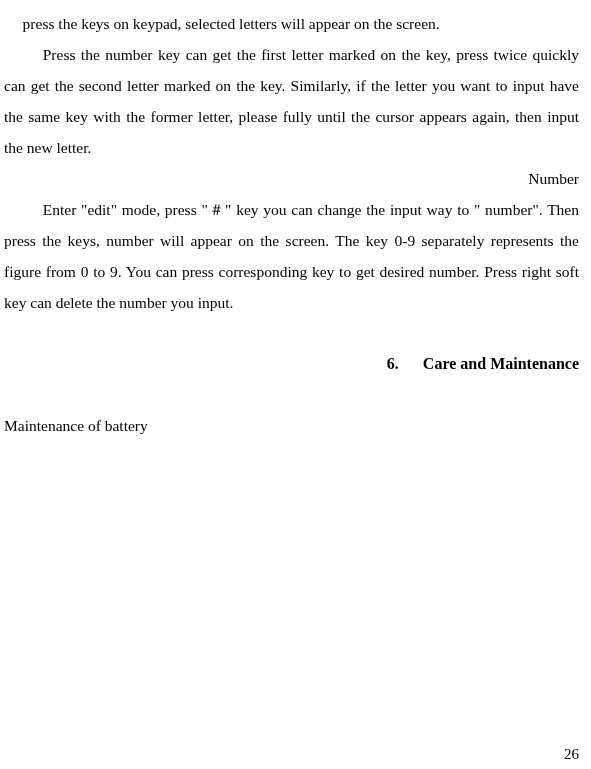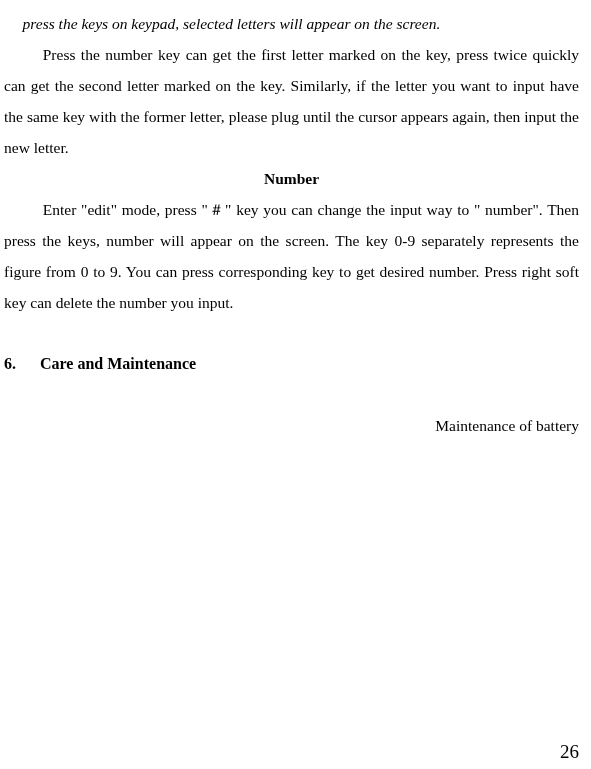--- a/index.html
+++ b/index.html
@@ -19,54 +19,53 @@
     .content {
       font-size: 15.5px;
       line-height: 2.0;
       text-align: justify;
     }
     .para-indent {
       text-indent: 2.5em;
     }
     .para-small-indent {
       text-indent: 1.2em;
-      font-style: italic;
     }
     .para-noindent {
       text-indent: 0;
     }
     .section-heading {
-      font-weight: bold;
-      text-align: center;
+      font-weight: normal;
+      text-align: right;
       margin-top: 0;
     }
     .chapter-heading {
       font-weight: bold;
-      text-align: left;
+      text-align: right;
       margin-top: 30px;
       margin-bottom: 30px;
       font-size: 16px;
     }
     .subsection {
-      text-align: right;
+      text-align: left;
       margin-top: 24px;
     }
     .page-number {
       position: absolute;
       bottom: 6px;
       right: 12px;
-      font-size: 19px;
+      font-size: 15px;
     }
   </style>
 </head>
 <body>
 
 <div class="content">
   <p class="para-small-indent">press the keys on keypad, selected letters will appear on the screen.</p>
-  <p class="para-indent">Press the number key can get the first letter marked on the key, press twice quickly can get the second letter marked on the key. Similarly, if the letter you want to input have the same key with the former letter, please plug until the cursor appears again, then input the new letter.</p>
+  <p class="para-indent">Press the number key can get the first letter marked on the key, press twice quickly can get the second letter marked on the key. Similarly, if the letter you want to input have the same key with the former letter, please fully until the cursor appears again, then input the new letter.</p>
   <p class="section-heading">Number</p>
   <p class="para-indent">Enter "edit" mode, press "＃" key you can change the input way to " number". Then press the keys, number will appear on the screen. The key 0-9 separately represents the figure from 0 to 9. You can press corresponding key to get desired number. Press right soft key can delete the number you input.</p>
   <p class="chapter-heading">
     <span>6.</span>
     &nbsp;&nbsp;&nbsp;&nbsp;
     <span>Care and Maintenance</span>
   </p>
   <p class="subsection">Maintenance of battery</p>
 </div>
 

